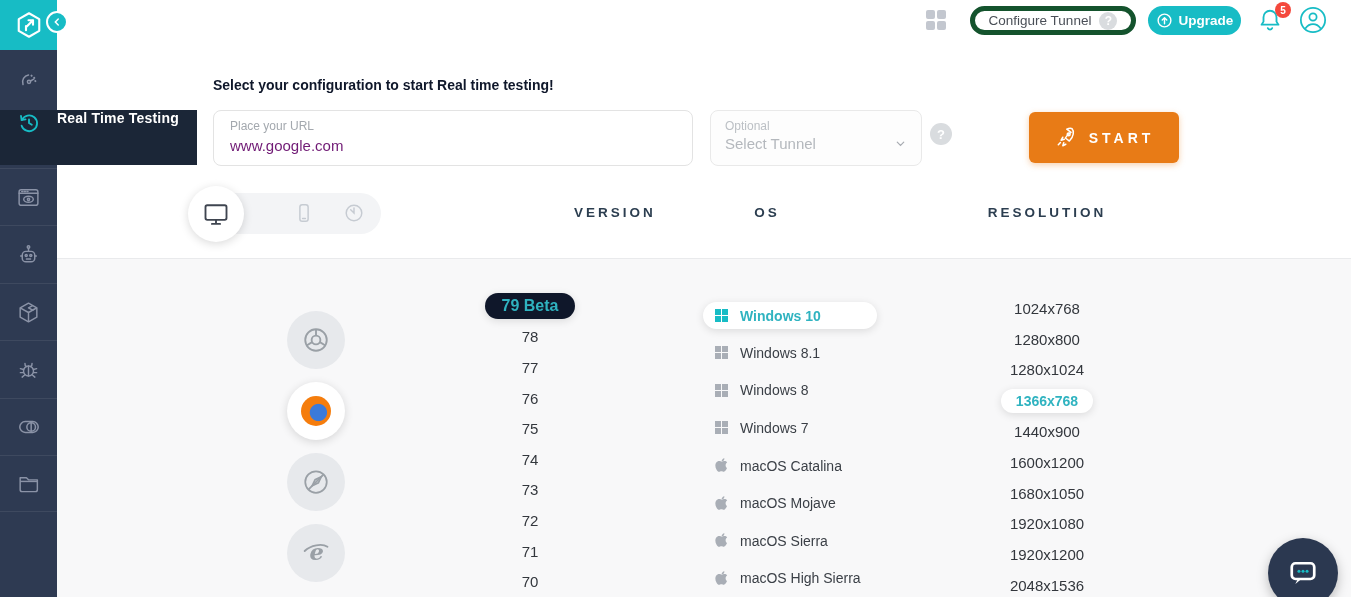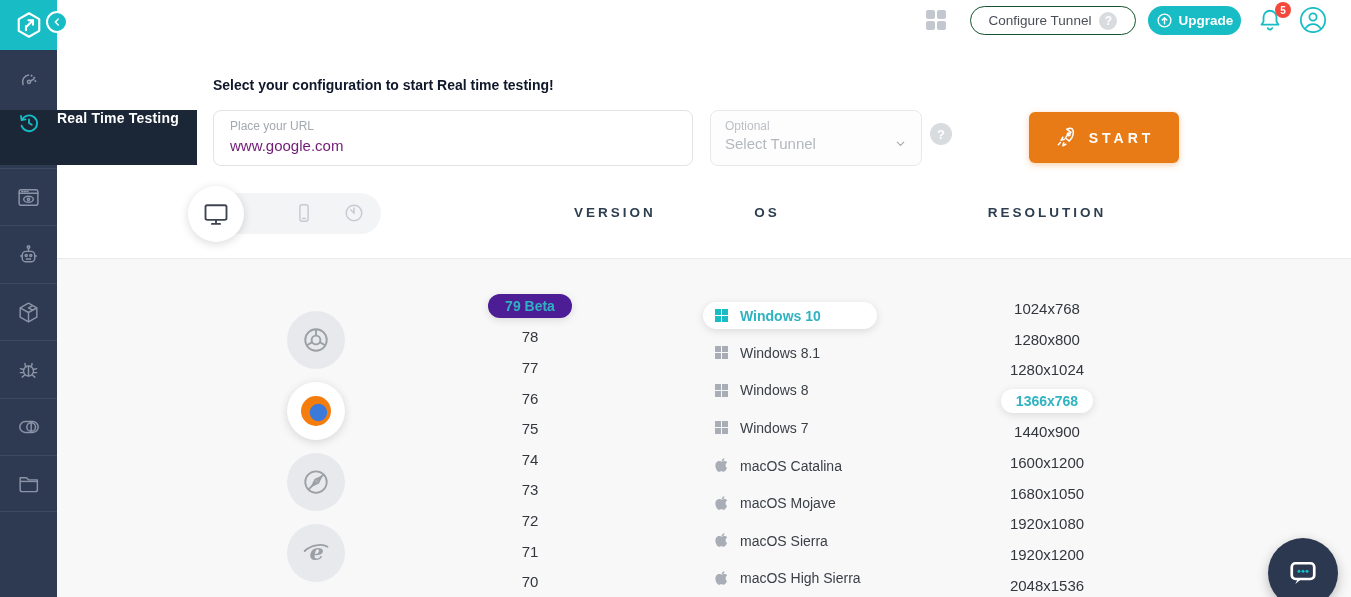--- a/index.html
+++ b/index.html
@@ -18,21 +18,21 @@
   .side-cell { position: absolute; left: 0; width: 57px; display: flex; align-items: center; justify-content: center; cursor: pointer; }
   .side-cell.hair { border-top: 1px solid rgba(255,255,255,.08); }
   .active-nav { position: absolute; left: 0; top: 110px; width: 197px; height: 55px; background: #1b2637; z-index: 35; display: flex; align-items: flex-start; cursor: pointer; }
   .active-nav .icon-wrap { width: 57px; display: flex; justify-content: center; }
   .active-nav .label { color: #fff; font-size: 14px; font-weight: 700; letter-spacing: .2px; }
 
   
   .topbar { position: absolute; left: 57px; top: 0; right: 0; height: 50px; background: #fff; z-index: 20; }
   .grid-icon { position: absolute; left: 869px; top: 10px; width: 20px; height: 20px; display: grid; grid-template-columns: 9px 9px; grid-template-rows: 9px 9px; gap: 2px; cursor: pointer; }
   .grid-icon span { background: #c3c7cf; border-radius: 2px; }
-  .cfg-pill { position: absolute; left: 913px; top: 6px; width: 166px; height: 29px; border: 1px solid #14532d; border-radius: 999px; background: #fff; display: flex; align-items: center; justify-content: center; gap: 8px; cursor: pointer; }
+  .cfg-pill { position: absolute; left: 913px; top: 6px; width: 166px; height: 29px; border: 5px solid #14532d; border-radius: 999px; background: #fff; display: flex; align-items: center; justify-content: center; gap: 8px; cursor: pointer; }
   .cfg-pill .txt { font-size: 13.5px; color: #4a4f57; }
   .q-circle { width: 18px; height: 18px; border-radius: 50%; background: #d9dcdf; color: #fff; font-size: 12px; font-weight: 700; display: flex; align-items: center; justify-content: center; }
   .upgrade-pill { position: absolute; left: 1091px; top: 6px; width: 93px; height: 29px; border-radius: 999px; background: #17bcc5; color: #fff; display: flex; align-items: center; justify-content: center; gap: 6px; cursor: pointer; }
   .upgrade-pill .txt { font-size: 13.5px; font-weight: 700; }
   .bell-wrap { position: absolute; left: 1200px; top: 6px; width: 30px; height: 32px; cursor: pointer; }
   .badge { position: absolute; right: -4px; top: -4px; min-width: 16px; height: 16px; border-radius: 50%; background: #f4483c; color: #fff; font-size: 10px; font-weight: 700; display: flex; align-items: center; justify-content: center; }
   .avatar { position: absolute; left: 1242px; top: 6px; width: 28px; height: 28px; cursor: pointer; }
 
   
   .main { position: absolute; left: 57px; top: 50px; right: 0; bottom: 0; background: #fff; }
@@ -65,21 +65,21 @@
 
   
   .browser-col { position: absolute; left: 230px; top: 261px; display: flex; flex-direction: column; gap: 13px; }
   .bcircle { width: 58px; height: 58px; border-radius: 50%; background: #e7e9ec; display: flex; align-items: center; justify-content: center; cursor: pointer; }
   .bcircle.selected { background: #fff; box-shadow: 0 2px 10px rgba(0,0,0,.14); }
   .ff-globe { width: 30px; height: 30px; border-radius: 50%; background: radial-gradient(circle at 58% 55%, #3b7ad9 0 34%, #f57d0d 38% 72%, #e8600a 100%); }
 
   
   .version-col { position: absolute; left: 398px; top: 241px; width: 150px; }
   .v-item { height: 30.6px; display: flex; align-items: center; justify-content: center; font-size: 15px; color: #33373d; cursor: pointer; }
-  .v-item .pill { background: #4c1d95; border-radius: 999px; padding: 4px 17px; color: #2fb3c0; font-weight: 700; font-size: 14px; box-shadow: 0 2px 8px rgba(0,0,0,.12); }
+  .v-item .pill { background: #0f172a; border-radius: 999px; padding: 4px 17px; color: #2fb3c0; font-weight: 700; font-size: 16px; box-shadow: 0 2px 8px rgba(0,0,0,.12); }
 
   
   .os-col { position: absolute; left: 646px; top: 247px; width: 200px; }
   .os-item { height: 37.6px; display: flex; align-items: center; gap: 12px; padding-left: 12px; font-size: 14px; color: #3a3f46; cursor: pointer; }
   .os-item.selected { background: #fff; border-radius: 999px; height: 27px; margin: 5px 0; width: 174px; box-shadow: 0 2px 8px rgba(0,0,0,.12); color: #2fb3c0; font-weight: 700; }
   .win-ico { display: grid; grid-template-columns: 6px 6px; grid-template-rows: 6px 6px; gap: 1px; }
   .win-ico span { background: #a9aeb6; }
   .os-item.selected .win-ico span { background: #17bcc5; }
 
   

